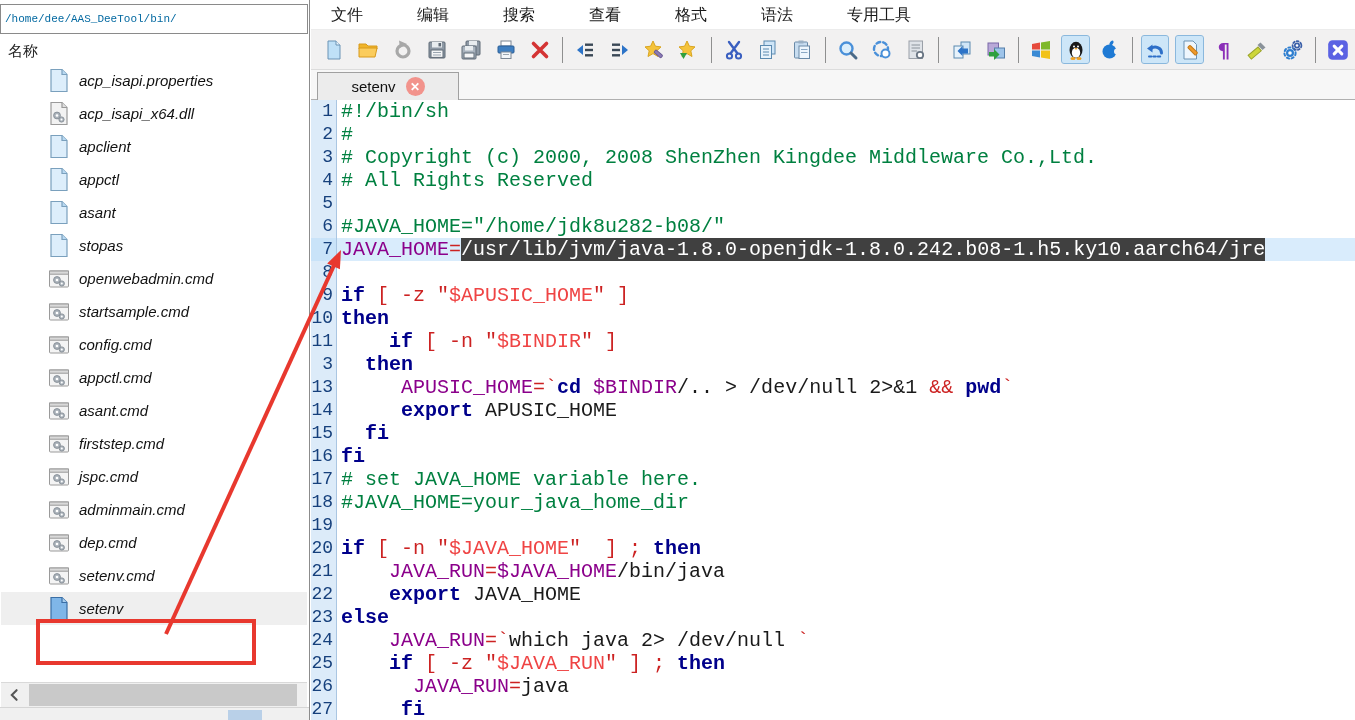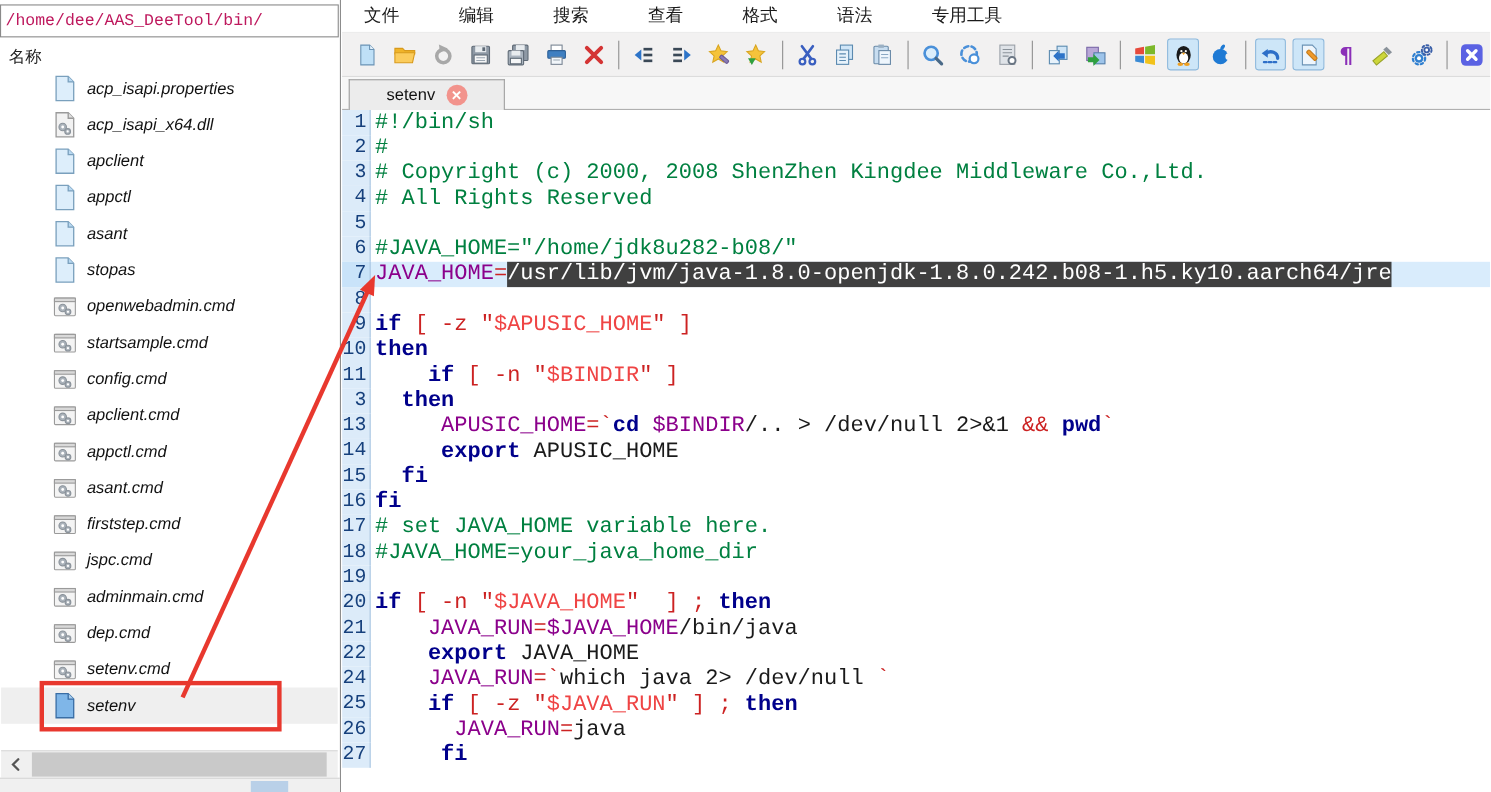--- a/index.html
+++ b/index.html
@@ -3,21 +3,21 @@
 <meta charset="utf-8">
 <style>
   html,body{margin:0;padding:0;background:#fff;}
   #stage{position:relative;width:1355px;height:720px;overflow:hidden;
          font-family:"Liberation Sans",sans-serif;background:#fff;}
   
   #file-panel{position:absolute;left:0;top:0;width:310px;height:720px;background:#fff;
               border-right:1px solid #8c8c8c;box-sizing:border-box;}
   #path-bar{position:absolute;left:0;top:4px;width:308px;height:30px;box-sizing:border-box;
             border:1px solid #8a8a8a;background:#fff;display:flex;align-items:center;
-            font-family:"Liberation Mono",monospace;font-size:15px;color:#be185d;padding-left:4px;}
+            font-family:"Liberation Mono",monospace;font-size:11px;color:#0369a1;padding-left:4px;}
   #col-header{position:absolute;left:8px;top:42px;font-size:15px;color:#222;}
   #file-list{position:absolute;left:1px;top:64px;width:306px;}
   .file-row{height:33px;display:flex;align-items:center;}
   .file-row.selected{background:#efefef;}
   .file-icon{width:24px;height:28px;margin-left:46px;display:flex;align-items:center;justify-content:center;}
   .file-label{margin-left:8px;font-size:15px;color:#111;white-space:nowrap;font-style:italic;}
   #h-scroll{position:absolute;left:1px;top:682px;width:306px;height:24px;background:#f0f0f0;
             border-top:1px solid #d9d9d9;display:flex;align-items:center;}
   #h-scroll .arrow-btn{width:28px;height:24px;display:flex;align-items:center;justify-content:center;}
   #h-scroll .thumb{height:22px;width:268px;background:#c9c9c9;}
@@ -176,33 +176,20 @@
           <span class="file-icon">
             <svg width="22" height="22" viewBox="0 0 22 22">
               <rect x="1.5" y="3" width="19" height="16" rx="1" fill="#f4f4f4" stroke="#9a9a9a"></rect>
               <rect x="1.5" y="3" width="19" height="3.2" fill="#d9d9d9" stroke="#9a9a9a"></rect>
               <circle cx="9" cy="12" r="3.4" fill="#aab2ba" stroke="#8a929a"></circle>
               <circle cx="9" cy="12" r="1.3" fill="#fff"></circle>
               <circle cx="13.8" cy="15.5" r="2.6" fill="#aab2ba" stroke="#8a929a"></circle>
               <circle cx="13.8" cy="15.5" r="1" fill="#fff"></circle>
             </svg>
           </span>
-          <span class="file-label">apclient.cmd</span>
-        </div>
-        <div class="file-row">
-          <span class="file-icon">
-            <svg width="22" height="22" viewBox="0 0 22 22">
-              <rect x="1.5" y="3" width="19" height="16" rx="1" fill="#f4f4f4" stroke="#9a9a9a"></rect>
-              <rect x="1.5" y="3" width="19" height="3.2" fill="#d9d9d9" stroke="#9a9a9a"></rect>
-              <circle cx="9" cy="12" r="3.4" fill="#aab2ba" stroke="#8a929a"></circle>
-              <circle cx="9" cy="12" r="1.3" fill="#fff"></circle>
-              <circle cx="13.8" cy="15.5" r="2.6" fill="#aab2ba" stroke="#8a929a"></circle>
-              <circle cx="13.8" cy="15.5" r="1" fill="#fff"></circle>
-            </svg>
-          </span>
           <span class="file-label">appctl.cmd</span>
         </div>
         <div class="file-row">
           <span class="file-icon">
             <svg width="22" height="22" viewBox="0 0 22 22">
               <rect x="1.5" y="3" width="19" height="16" rx="1" fill="#f4f4f4" stroke="#9a9a9a"></rect>
               <rect x="1.5" y="3" width="19" height="3.2" fill="#d9d9d9" stroke="#9a9a9a"></rect>
               <circle cx="9" cy="12" r="3.4" fill="#aab2ba" stroke="#8a929a"></circle>
               <circle cx="9" cy="12" r="1.3" fill="#fff"></circle>
               <circle cx="13.8" cy="15.5" r="2.6" fill="#aab2ba" stroke="#8a929a"></circle>
@@ -611,20 +598,24 @@
         </div>
         <div class="code-line">
           <span class="gut">21</span>
           <span class="txt"><span class="tok-d">    </span><span class="tok-v">JAVA_RUN</span><span class="tok-r">=</span><span class="tok-v">$JAVA_HOME</span><span class="tok-d">/bin/java</span></span>
         </div>
         <div class="code-line">
           <span class="gut">22</span>
           <span class="txt"><span class="tok-d">    </span><span class="tok-k">export</span><span class="tok-d"> JAVA_HOME</span></span>
         </div>
         <div class="code-line">
+          <span class="gut">23</span>
+          <span class="txt"><span class="tok-k">else</span></span>
+        </div>
+        <div class="code-line">
           <span class="gut">24</span>
           <span class="txt"><span class="tok-d">    </span><span class="tok-v">JAVA_RUN</span><span class="tok-r">=`</span><span class="tok-d">which java 2&gt; /dev/null </span><span class="tok-r">`</span></span>
         </div>
         <div class="code-line">
           <span class="gut">25</span>
           <span class="txt"><span class="tok-d">    </span><span class="tok-k">if</span><span class="tok-r"> [ -z "</span><span class="tok-s">$JAVA_RUN</span><span class="tok-r">" ] ; </span><span class="tok-k">then</span></span>
         </div>
         <div class="code-line">
           <span class="gut">26</span>
           <span class="txt"><span class="tok-d">      </span><span class="tok-v">JAVA_RUN</span><span class="tok-r">=</span><span class="tok-d">java</span></span>

